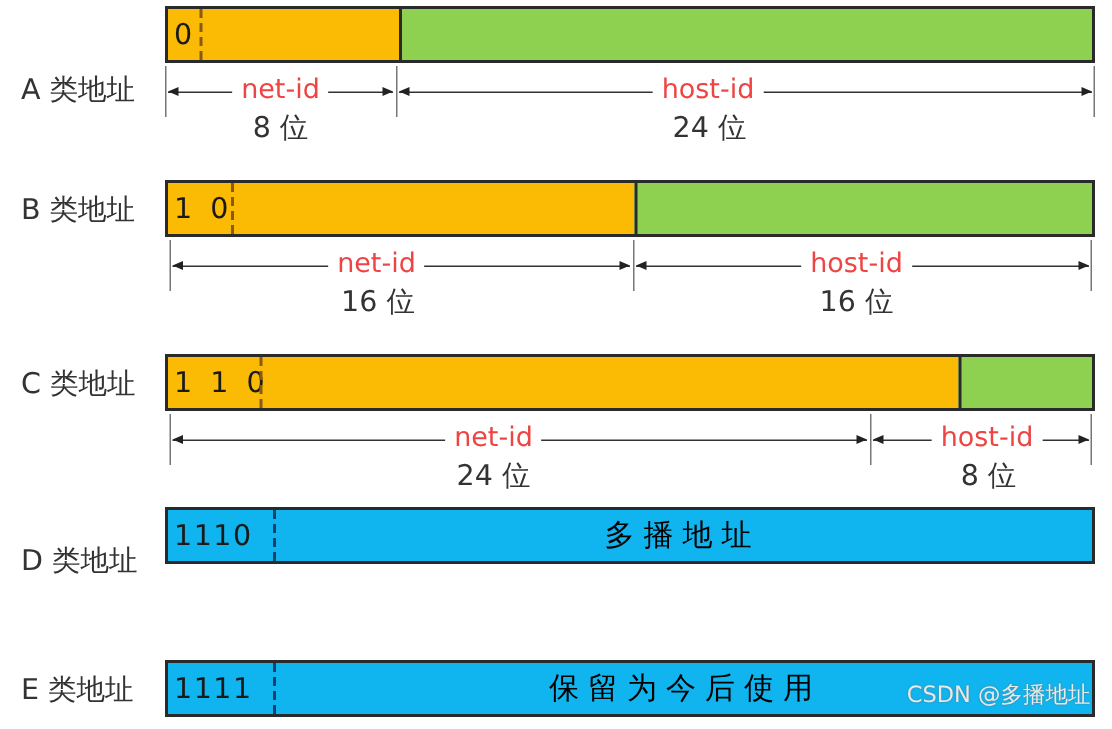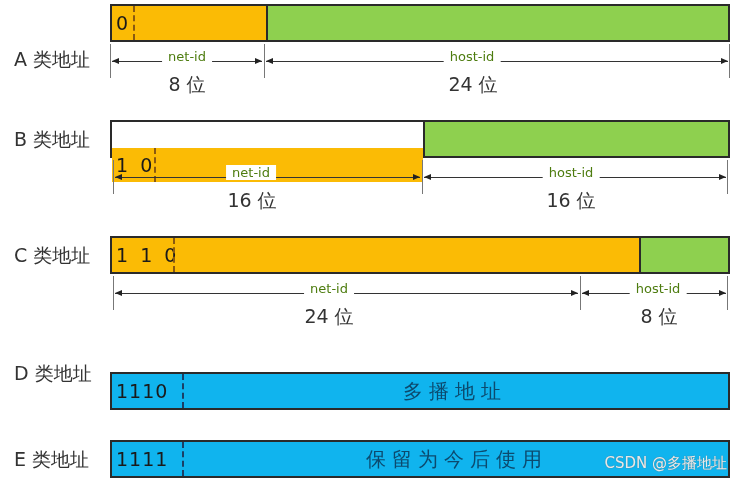--- a/index.html
+++ b/index.html
@@ -6,28 +6,28 @@
   body{width:741px;height:486px;position:relative;overflow:hidden;font-family:"DejaVu Sans","Liberation Sans",sans-serif;color:#222;}
   .row-label{position:absolute;left:14px;font-size:19px;color:#333;white-space:nowrap;}
   .bar{position:absolute;left:110px;width:620px;height:38px;border:2px solid #2a2a2a;box-sizing:border-box;display:flex;}
   .seg{position:relative;height:100%;box-sizing:border-box;}
   .seg.net{background:#fbbb05;}
   .seg.host{background:#8ed04f;border-left:2px solid #2a2a2a;}
   .seg.multi{background:#10b4ee;flex:1;}
   .prefix{position:absolute;left:4px;top:50%;transform:translateY(-50%);font-size:19px;color:#1a1a1a;letter-spacing:3px;}
   .dash{position:absolute;top:0;bottom:0;border-left:2px dashed #8a5a10;}
   .dash.blue{border-left-color:#1b3f66;}
-  .center-text{position:absolute;left:0;right:0;top:50%;transform:translateY(-50%);text-align:center;font-size:20px;letter-spacing:6px;color:#0c4a6e;}
+  .center-text{position:absolute;left:0;right:0;top:50%;transform:translateY(-50%);text-align:center;font-size:20px;letter-spacing:6px;color:#000000;}
   .dim{position:absolute;height:34px;}
   .dim .tick{position:absolute;top:0;width:1px;height:34px;background:#777;}
   .dim .line{position:absolute;top:17px;height:1px;background:#333;}
   .dim .arrowL,.dim .arrowR{position:absolute;top:14px;width:0;height:0;border-top:3.5px solid transparent;border-bottom:3.5px solid transparent;}
   .dim .arrowL{border-right:7px solid #222;}
   .dim .arrowR{border-left:7px solid #222;}
-  .dim-label{position:absolute;font-size:13px;color:#4d7c0f;background:#fff;padding:0 6px;transform:translateX(-50%);top:5px;white-space:nowrap;}
+  .dim-label{position:absolute;font-size:18px;color:#ef4444;background:#fff;padding:0 6px;transform:translateX(-50%);top:5px;white-space:nowrap;}
   .bits{position:absolute;font-size:19px;color:#333;transform:translateX(-50%);white-space:nowrap;}
   .watermark{position:absolute;right:14px;top:454px;font-size:15px;color:rgba(255,255,255,0.85);text-shadow:0 0 1px #666;white-space:nowrap;}
 </style>
 </head>
 <body>
 
 <div class="row-label" style="top:11px;margin-top:36px;">A 类地址</div>
 <div class="bar" style="top:4px;">
   <div class="seg net" style="width:154px;">
     <span class="prefix">0</span>
@@ -48,21 +48,21 @@
     <span class="tick" style="right:0;"></span>
     <span class="line" style="left:2px;right:2px;"></span>
   <span class="arrowL" style="left:2px;"></span>
     <span class="arrowR" style="right:2px;"></span>
   <span class="dim-label" style="left:208px;">host-id</span>
 </div>
 <div class="bits" style="top:72px;left:473px;">24 位</div>
 
 <div class="row-label" style="top:127px;">B 类地址</div>
 <div class="bar" style="top:120px;">
-  <div class="seg net" style="width:311px;margin-top:26px;">
+  <div class="seg net" style="width:311px;">
     <span class="prefix">1 0</span>
     <span class="dash" style="left:42px;"></span>
   </div>
   <div class="seg host" style="flex:1;"></div>
 </div>
 <div class="dim" style="top:160px;left:113px;width:309px;">
   <span class="tick" style="left:0;"></span>
     <span class="line" style="left:2px;right:2px;"></span>
   <span class="arrowL" style="left:2px;"></span>
     <span class="arrowR" style="right:2px;"></span>
@@ -99,21 +99,21 @@
   <span class="tick" style="left:0;"></span>
     <span class="tick" style="right:0;"></span>
     <span class="line" style="left:2px;right:2px;"></span>
   <span class="arrowL" style="left:2px;"></span>
     <span class="arrowR" style="right:2px;"></span>
   <span class="dim-label" style="left:78px;">host-id</span>
 </div>
 <div class="bits" style="top:304px;left:659px;">8 位</div>
 
 <div class="row-label" style="top:361px;">D 类地址</div>
-<div class="bar" style="top:372px;">
+<div class="bar" style="top:338px;">
   <div class="seg multi">
     <span class="prefix" style="letter-spacing:1px;">1110</span>
     <span class="dash blue" style="left:70px;"></span>
     <span class="center-text" style="left:70px;">多播地址</span>
   </div>
 </div>
 
 <div class="row-label" style="top:447px;">E 类地址</div>
 <div class="bar" style="top:440px;">
   <div class="seg multi">

